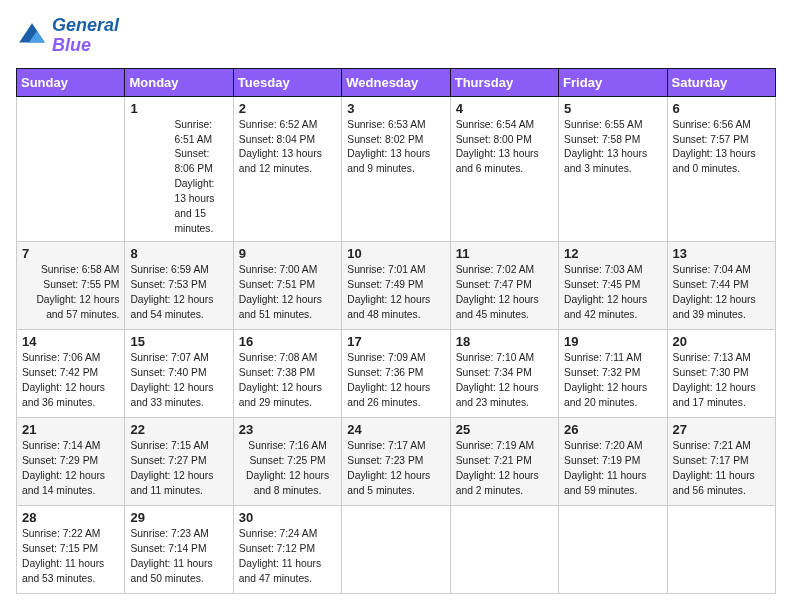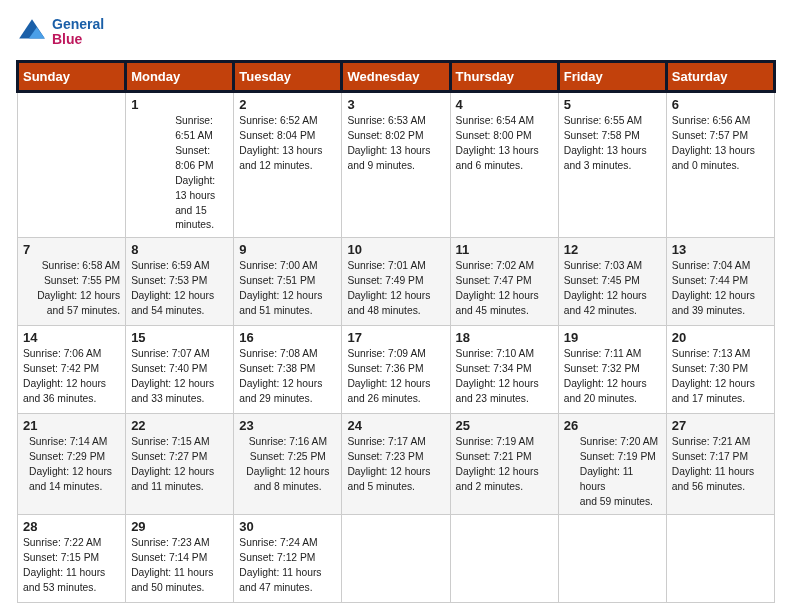--- a/index.html
+++ b/index.html
@@ -15,23 +15,24 @@
       justify-content: space-between;
       align-items: flex-start;
       margin-bottom: 12px;
     }
     .logo {
       display: flex;
       align-items: center;
       gap: 4px;
     }
     .logo-text {
-      font-size: 14px;
+      font-size: 18px;
       font-weight: bold;
       line-height: 1.1;
+      font-style: italic;
     }
     .logo-text span {
       color: #1a5fa8;
     }
     .logo-icon {
       width: 32px;
       height: 32px;
     }
     .title-block {
       text-align: right;
@@ -44,27 +45,27 @@
     .location {
       font-size: 15px;
       color: #555;
     }
     table {
       width: 100%;
       border-collapse: collapse;
       table-layout: fixed;
     }
     thead th {
-      background-color: #c2410c;
+      background-color: #8b5cf6;
       color: #fff;
       font-size: 13px;
       font-weight: bold;
       padding: 6px 4px;
       text-align: left;
-      border: 3px solid #0f172a;
+      border: 1px solid #0f172a;
     }
     tbody td {
       border: 1px solid #ccc;
       vertical-align: top;
       padding: 4px 5px;
       font-size: 10.5px;
       color: #222;
       height: 88px;
     }
     tbody tr:nth-child(even) td {
@@ -87,21 +88,21 @@
 <body>
 
 <div class="header">
   <div class="logo">
     <svg class="logo-icon" viewBox="0 0 40 40" xmlns="http://www.w3.org/2000/svg">
       <polygon points="20,4 36,28 4,28" fill="#1a5fa8"></polygon>
       <polygon points="26,14 36,28 16,28" fill="#4a9fe8"></polygon>
     </svg>
     <div class="logo-text">
       <div><span>General</span></div>
-      <div><span style="color:#be185d;">Blue</span></div>
+      <div><span style="color:#8b5cf6;">Blue</span></div>
     </div>
   </div>
   <div class="title-block">
     <div class="month-title"></div>
     <div class="location"></div>
   </div>
 </div>
 
 <table>
   <thead>
@@ -259,21 +260,21 @@
           <div class="day-number">20</div>
           <div class="day-info" style="white-space: pre-line;">Sunrise: 7:13 AM
 Sunset: 7:30 PM
 Daylight: 12 hours
 and 17 minutes.</div>
         </td>
       </tr>
       <tr>
         <td>
           <div class="day-number">21</div>
-          <div class="day-info" style="white-space: pre-line; margin-left: 6px;">Sunrise: 7:14 AM
+          <div class="day-info" style="white-space: pre-line;">Sunrise: 7:14 AM
 Sunset: 7:29 PM
 Daylight: 12 hours
 and 14 minutes.</div>
         </td>
         <td>
           <div class="day-number">22</div>
           <div class="day-info" style="white-space: pre-line;">Sunrise: 7:15 AM
 Sunset: 7:27 PM
 Daylight: 12 hours
 and 11 minutes.</div>
@@ -294,21 +295,21 @@
         </td>
         <td>
           <div class="day-number">25</div>
           <div class="day-info" style="white-space: pre-line;">Sunrise: 7:19 AM
 Sunset: 7:21 PM
 Daylight: 12 hours
 and 2 minutes.</div>
         </td>
         <td>
           <div class="day-number">26</div>
-          <div class="day-info" style="white-space: pre-line; margin-left: 16px;">Sunrise: 7:20 AM
+          <div class="day-info" style="white-space: pre-line;">Sunrise: 7:20 AM
 Sunset: 7:19 PM
 Daylight: 11 hours
 and 59 minutes.</div>
         </td>
         <td>
           <div class="day-number">27</div>
           <div class="day-info" style="white-space: pre-line;">Sunrise: 7:21 AM
 Sunset: 7:17 PM
 Daylight: 11 hours
 and 56 minutes.</div>

